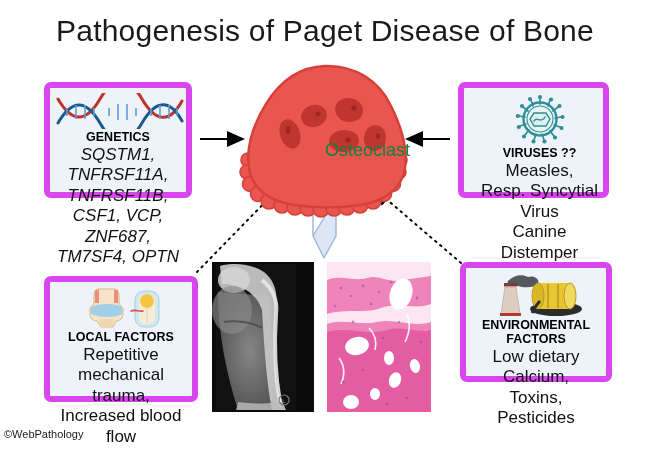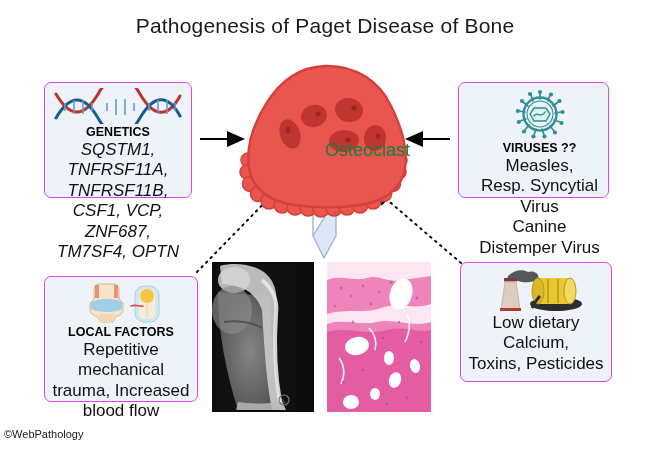--- a/index.html
+++ b/index.html
@@ -20,30 +20,30 @@
     inset: 0;
     width: 650px;
     height: 455px;
   }
   .page-title {
     position: absolute;
     top: 14px;
     left: 0;
     width: 650px;
     text-align: center;
-    font-size: 21px;
+    font-size: 30px;
     font-weight: 400;
     color: #1a1a1a;
     letter-spacing: 0.2px;
   }
   .factor-box {
     position: absolute;
     box-sizing: border-box;
     background: #eef2f9;
-    border: 1px solid #d946ef;
+    border: 6px solid #d946ef;
     border-radius: 7px;
     text-align: center;
     padding: 5px 4px 6px;
   }
   .box-genetics   { left: 44px;  top: 82px;  width: 148px; height: 116px; }
   .box-viruses    { left: 458px; top: 82px;  width: 151px; height: 116px; padding-left: 16px; }
   .box-local      { left: 44px;  top: 276px; width: 154px; height: 126px; }
   .box-environment{ left: 460px; top: 262px; width: 152px; height: 120px; }
 
   .box-icon {
@@ -268,20 +268,24 @@
         <path d="M50,10 L82,10 L82,36 L50,36 Z" fill="#e8c732"></path>
         <ellipse cx="82" cy="23" rx="6" ry="13" fill="#f2da62" stroke="#b59b20" stroke-width="1"></ellipse>
         <ellipse cx="50" cy="23" rx="6" ry="13" fill="#d9b826" stroke="#b59b20" stroke-width="1"></ellipse>
         <g stroke="#b59b20" stroke-width="1.6">
           <line x1="60" y1="11" x2="60" y2="35"></line>
           <line x1="70" y1="11" x2="70" y2="35"></line>
         </g>
         <path d="M52,28 C48,32 46,36 44,40" stroke="#2c2c2c" stroke-width="3" fill="none"></path>
       </g>
     </svg>
+    <div class="box-heading">
+      <div>ENVIRONMENTAL</div>
+      <div>FACTORS</div>
+    </div>
     <div class="box-body">
       <div>Low dietary Calcium,</div>
       <div>Toxins, Pesticides</div>
     </div>
   </div>
 
   <div class="photo photo-xray">
     <svg width="102" height="150" viewBox="0 0 102 150">
       <defs>
         <radialGradient id="softBone" cx="50%" cy="50%" r="60%">

